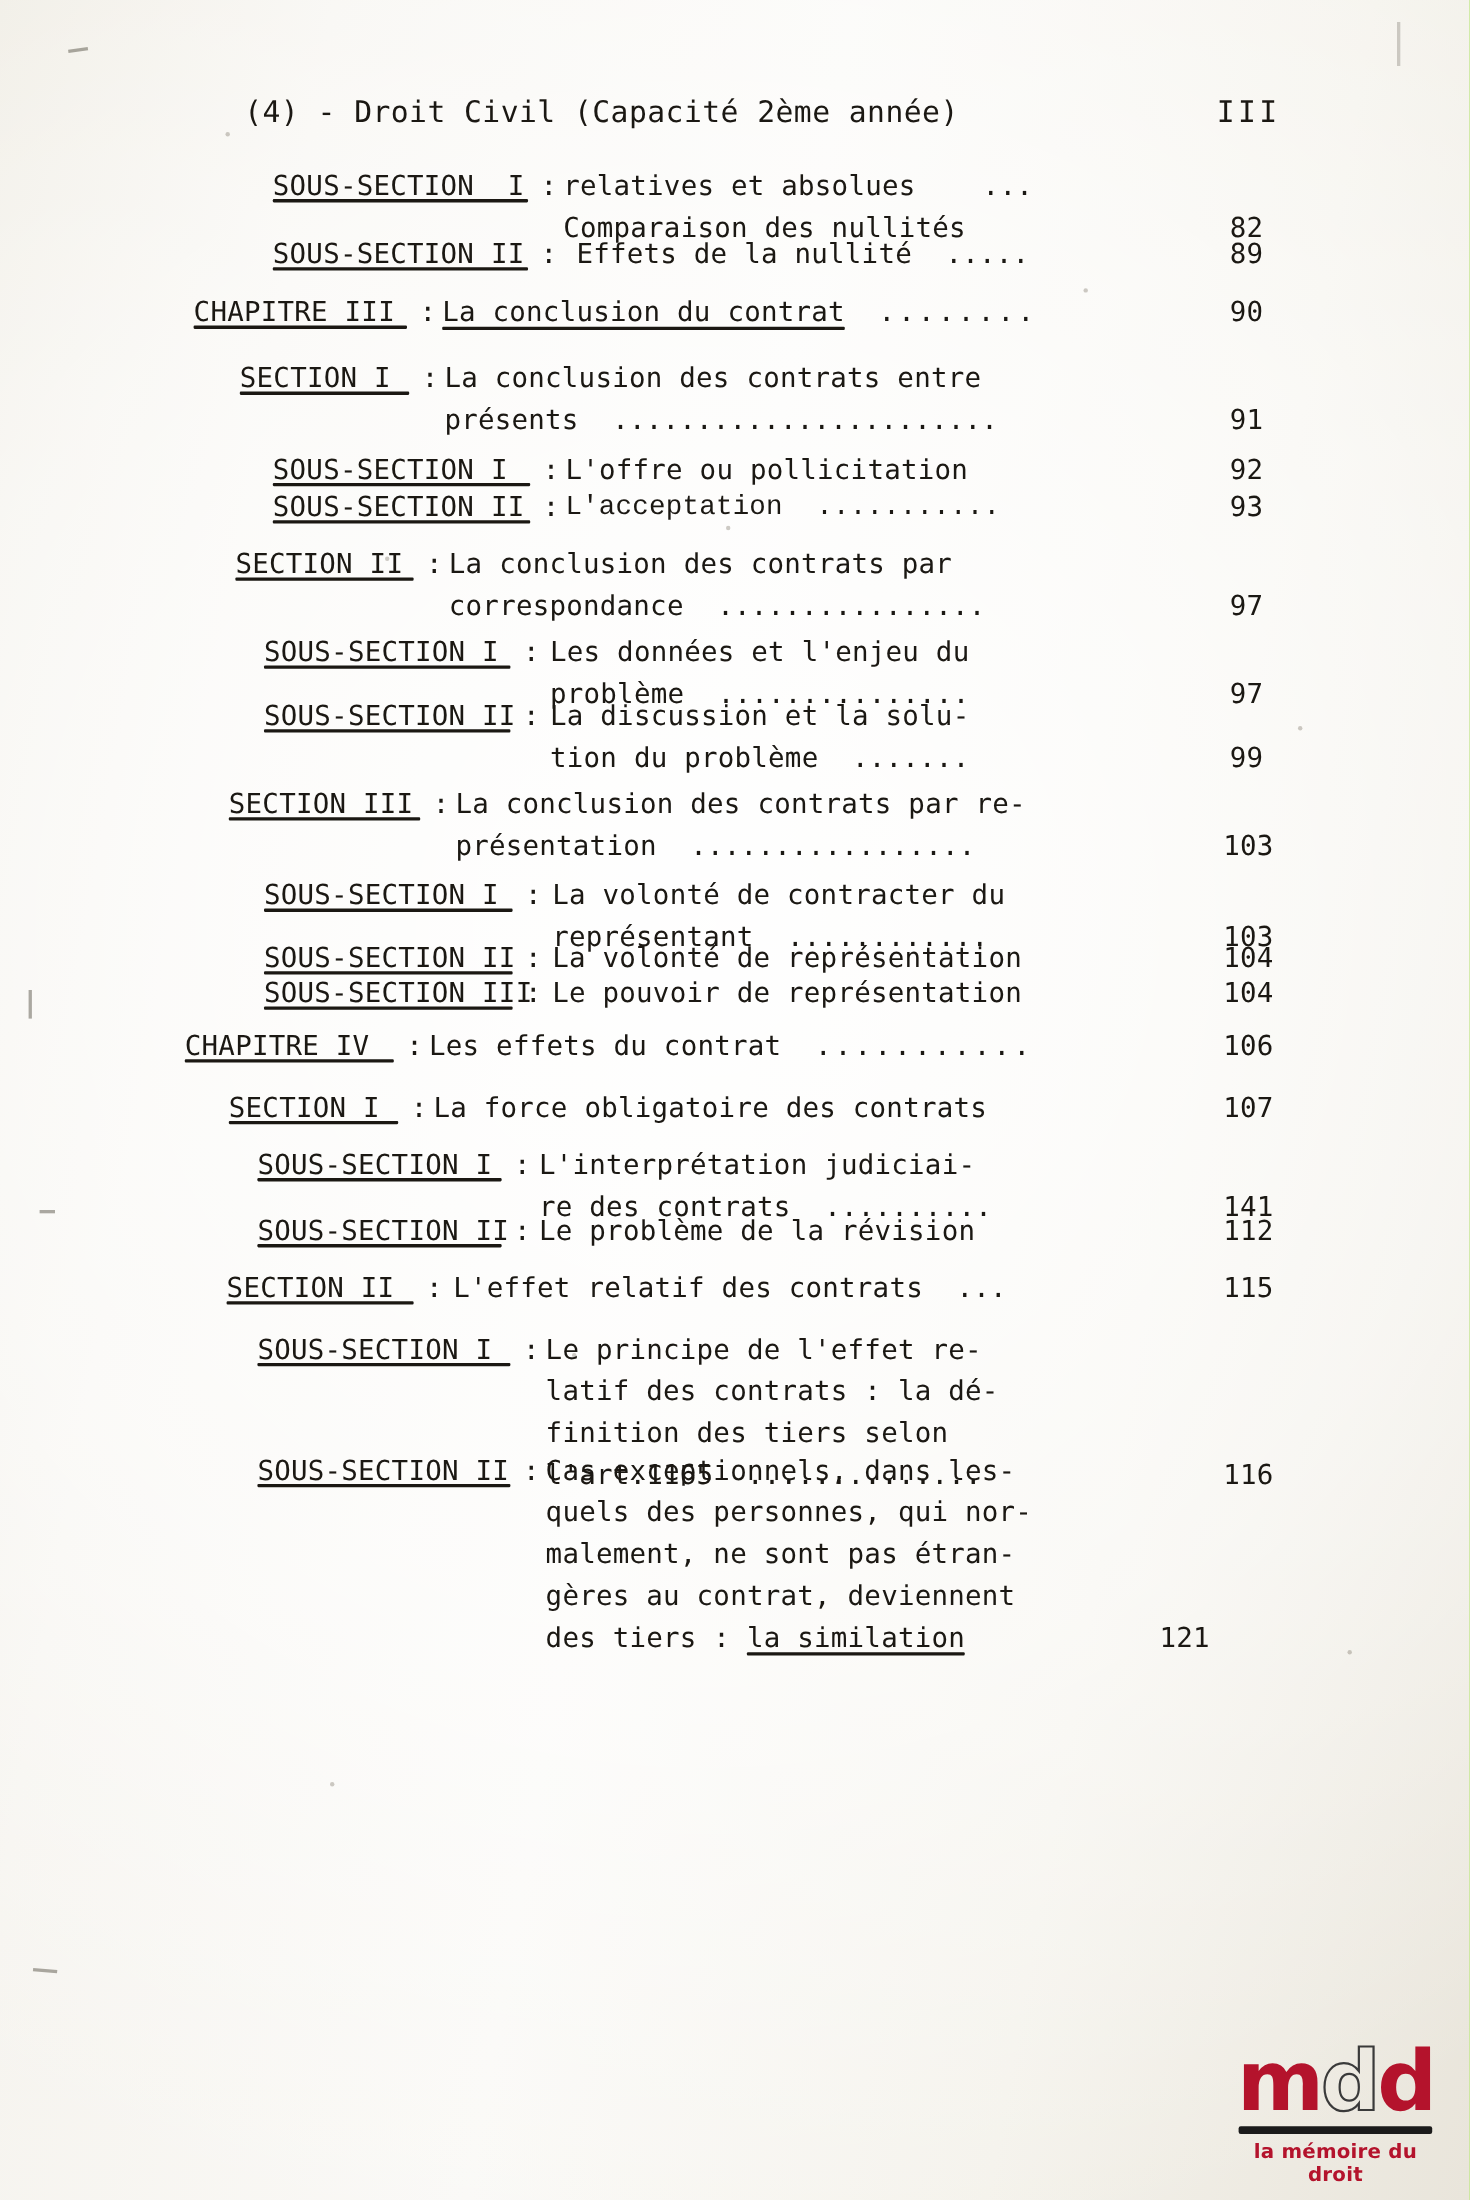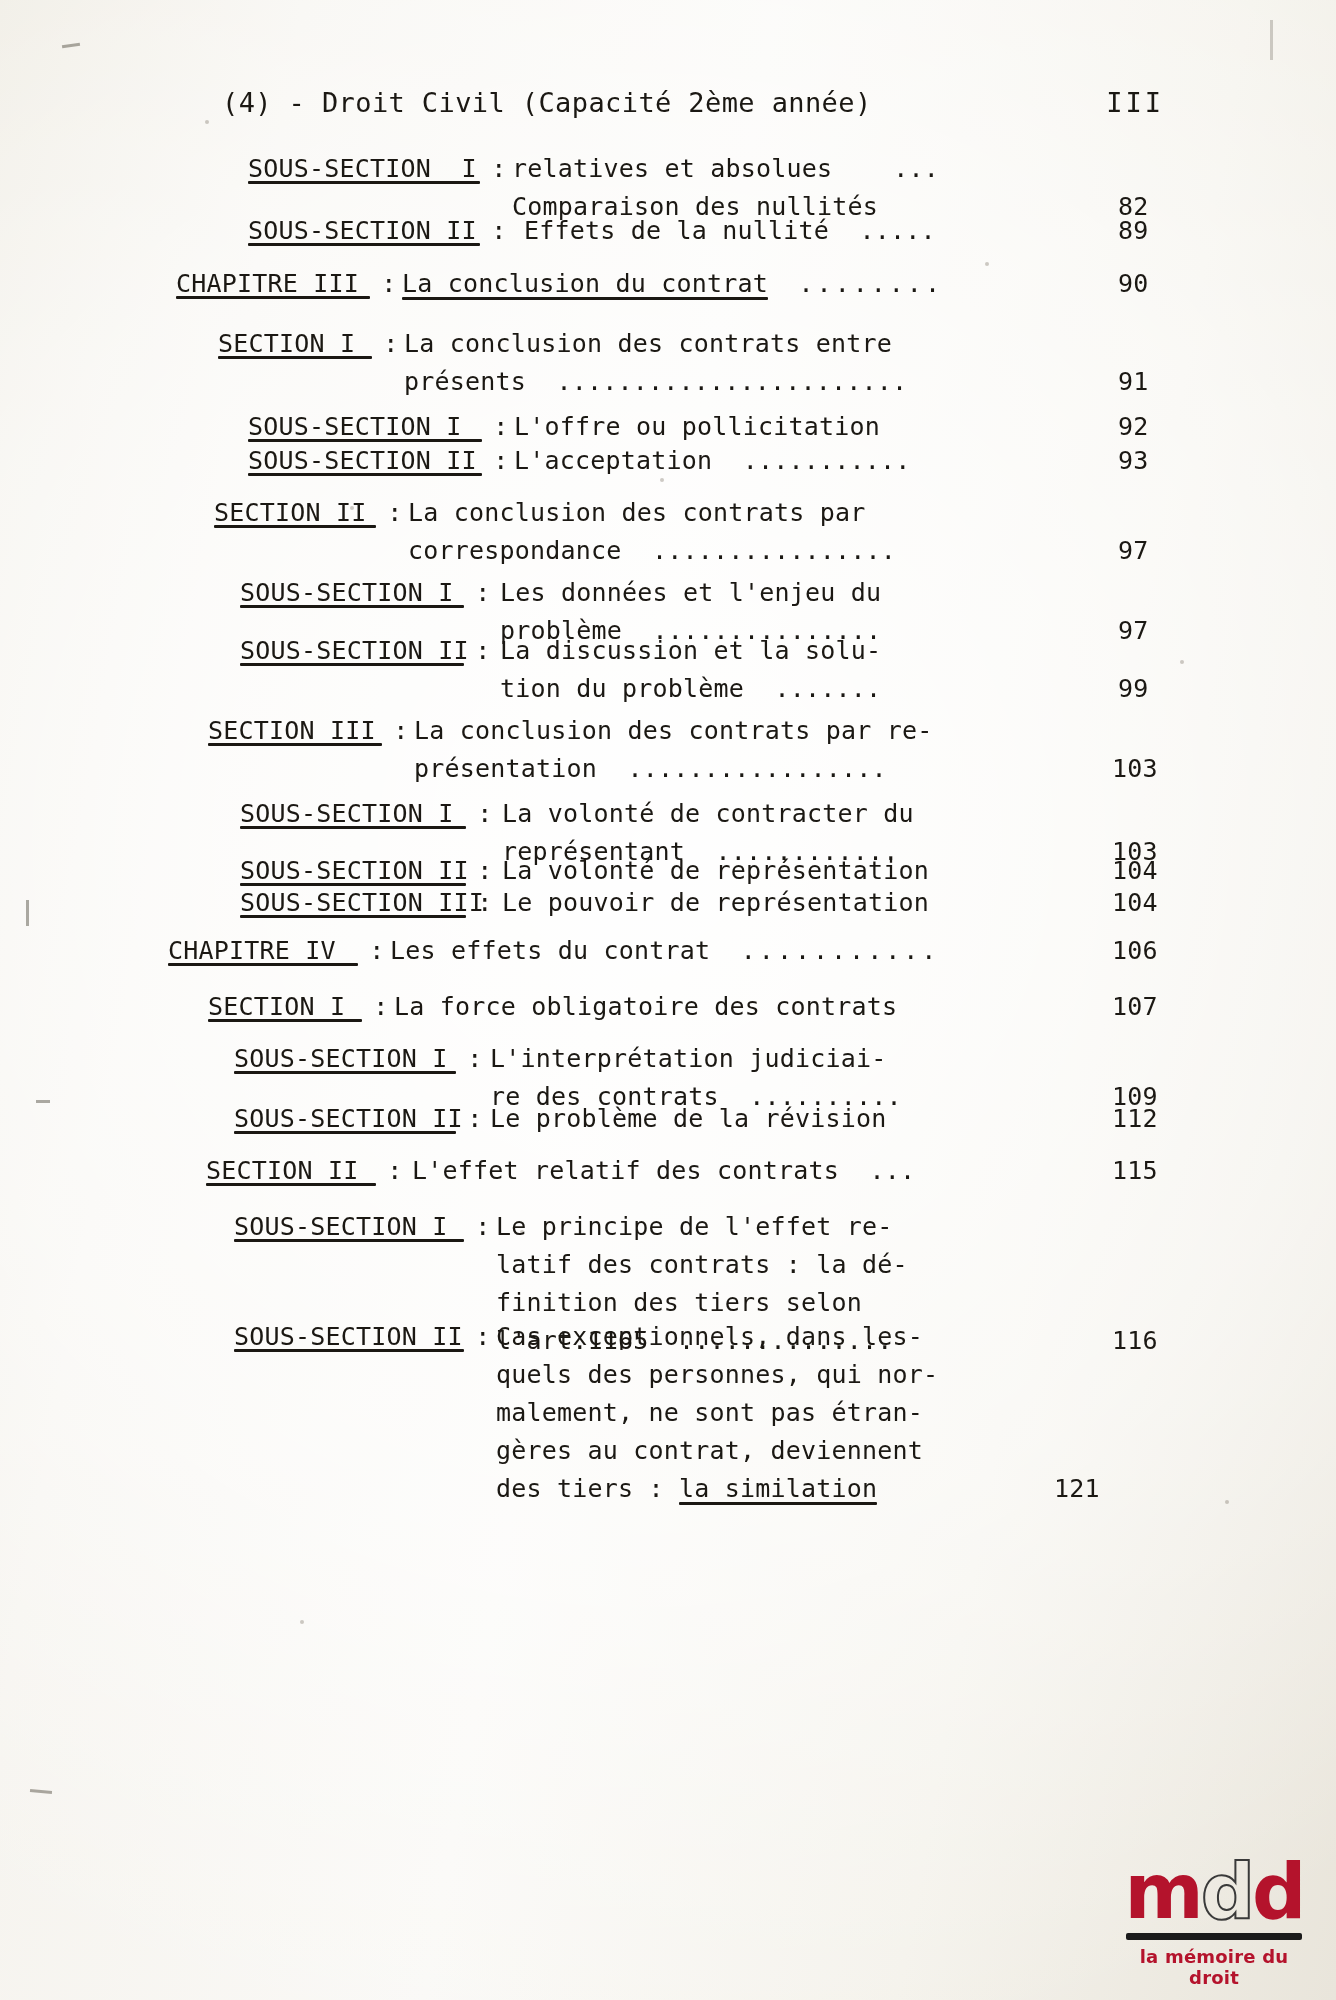--- a/index.html
+++ b/index.html
@@ -203,42 +203,42 @@
         <div class="entry tw" style="left: 248px; top: 150px; width: 1042px;"><span class="label ul" style="width: 238px;">SOUS-SECTION  I</span><span class="colon">:</span><span class="title" style="margin-left: 0px;"><div><span>relatives et absolues    ...</span></div><div><span>Comparaison des nullités</span></div></span></div>
         <div class="pg tw" style="left: 1118px; top: 188px;">82</div>
         <div class="entry tw" style="left: 248px; top: 212px; width: 1042px;"><span class="label ul" style="width: 238px;">SOUS-SECTION II</span><span class="colon">:</span><span class="title" style="margin-left: 12px;"><div><span>Effets de la nullité  .....</span></div></span></div>
         <div class="pg tw" style="left: 1118px; top: 212px;">89</div>
         <div class="entry tw" style="left: 176px; top: 265px; width: 1114px;"><span class="label ul" style="width: 200px;">CHAPITRE III</span><span class="colon">:</span><span class="title" style="margin-left: 0px;"><div><span class="ulx">La conclusion du contrat</span>  <span class="leader">........</span></div></span></div>
         <div class="pg tw" style="left: 1118px; top: 265px;">90</div>
         <div class="entry tw" style="left: 218px; top: 325px; width: 1072px;"><span class="label ul" style="width: 160px;">SECTION I</span><span class="colon">:</span><span class="title" style="margin-left: 0px;"><div><span>La conclusion des contrats entre</span></div><div><span>présents  .......................</span></div></span></div>
         <div class="pg tw" style="left: 1118px; top: 363px;">91</div>
         <div class="entry tw" style="left: 248px; top: 408px; width: 1042px;"><span class="label ul" style="width: 240px;">SOUS-SECTION I</span><span class="colon">:</span><span class="title" style="margin-left: 0px;"><div><span>L'offre ou pollicitation</span></div></span></div>
         <div class="pg tw" style="left: 1118px; top: 408px;">92</div>
-        <div class="entry tw" style="left: 248px; top: 442px; width: 1042px;"><span class="label ul" style="width: 240px;">SOUS-SECTION II</span><span class="colon">:</span><span class="title" style="margin-left: 0px;"><div><span>L'acceptation  ...........</span></div></span></div>
+        <div class="entry tw" style="left: 248px; top: 442px; width: 1042px;"><span class="label ul" style="width: 240px;">SOUS-SECTION II</span><span class="colon">:</span><span class="title" style="margin-left: 0px; font-family: Liberation Mono, monospace;"><div><span>L'acceptation  ...........</span></div></span></div>
         <div class="pg tw" style="left: 1118px; top: 442px;">93</div>
         <div class="entry tw" style="left: 214px; top: 494px; width: 1076px;"><span class="label ul" style="width: 168px;">SECTION II</span><span class="colon">:</span><span class="title" style="margin-left: 0px;"><div><span>La conclusion des contrats par</span></div><div><span>correspondance  ................</span></div></span></div>
         <div class="pg tw" style="left: 1118px; top: 532px;">97</div>
         <div class="entry tw" style="left: 240px; top: 574px; width: 1050px;"><span class="label ul" style="width: 230px;">SOUS-SECTION I</span><span class="colon">:</span><span class="title" style="margin-left: 4px;"><div><span>Les données et l'enjeu du</span></div><div><span>problème  ...............</span></div></span></div>
         <div class="pg tw" style="left: 1118px; top: 612px;">97</div>
         <div class="entry tw" style="left: 240px; top: 632px; width: 1050px;"><span class="label ul" style="width: 230px;">SOUS-SECTION II</span><span class="colon">:</span><span class="title" style="margin-left: 4px;"><div><span>La discussion et la solu-</span></div><div><span>tion du problème  .......</span></div></span></div>
         <div class="pg tw" style="left: 1118px; top: 670px;">99</div>
         <div class="entry tw" style="left: 208px; top: 712px; width: 1082px;"><span class="label ul" style="width: 180px;">SECTION III</span><span class="colon">:</span><span class="title" style="margin-left: 0px;"><div><span>La conclusion des contrats par re-</span></div><div><span>présentation  .................</span></div></span></div>
         <div class="pg tw" style="left: 1112px; top: 750px;">103</div>
         <div class="entry tw" style="left: 240px; top: 795px; width: 1050px;"><span class="label ul" style="width: 232px;">SOUS-SECTION I</span><span class="colon">:</span><span class="title" style="margin-left: 4px;"><div><span>La volonté de contracter du</span></div><div><span>représentant  ............</span></div></span></div>
         <div class="pg tw" style="left: 1112px; top: 833px;">103</div>
         <div class="entry tw" style="left: 240px; top: 852px; width: 1050px;"><span class="label ul" style="width: 232px;">SOUS-SECTION II</span><span class="colon">:</span><span class="title" style="margin-left: 4px;"><div><span>La volonté de représentation</span></div></span></div>
         <div class="pg tw" style="left: 1112px; top: 852px;">104</div>
         <div class="entry tw" style="left: 240px; top: 884px; width: 1050px;"><span class="label ul" style="width: 232px;">SOUS-SECTION III</span><span class="colon">:</span><span class="title" style="margin-left: 4px;"><div><span>Le pouvoir de représentation</span></div></span></div>
         <div class="pg tw" style="left: 1112px; top: 884px;">104</div>
         <div class="entry tw" style="left: 168px; top: 932px; width: 1122px;"><span class="label ul" style="width: 196px;">CHAPITRE IV</span><span class="colon">:</span><span class="title" style="margin-left: 0px;"><div><span>Les effets du contrat</span>  <span class="leader">...........</span></div></span></div>
         <div class="pg tw" style="left: 1112px; top: 932px;">106</div>
         <div class="entry tw" style="left: 208px; top: 988px; width: 1082px;"><span class="label ul" style="width: 160px;">SECTION I</span><span class="colon">:</span><span class="title" style="margin-left: 0px;"><div><span>La force obligatoire des contrats</span></div></span></div>
         <div class="pg tw" style="left: 1112px; top: 988px;">107</div>
         <div class="entry tw" style="left: 234px; top: 1040px; width: 1056px;"><span class="label ul" style="width: 228px;">SOUS-SECTION I</span><span class="colon">:</span><span class="title" style="margin-left: 2px;"><div><span>L'interprétation judiciai-</span></div><div><span>re des contrats  ..........</span></div></span></div>
-        <div class="pg tw" style="left: 1112px; top: 1078px;">109</div>
+        <div class="pg tw" style="left: 1112px; top: 1078px;">141</div>
         <div class="entry tw" style="left: 234px; top: 1100px; width: 1056px;"><span class="label ul" style="width: 228px;">SOUS-SECTION II</span><span class="colon">:</span><span class="title" style="margin-left: 2px;"><div><span>Le problème de la révision</span></div></span></div>
         <div class="pg tw" style="left: 1112px; top: 1100px;">112</div>
         <div class="entry tw" style="left: 206px; top: 1152px; width: 1084px;"><span class="label ul" style="width: 176px;">SECTION II</span><span class="colon">:</span><span class="title" style="margin-left: 4px;"><div><span>L'effet relatif des contrats  ...</span></div></span></div>
         <div class="pg tw" style="left: 1112px; top: 1152px;">115</div>
         <div class="entry tw" style="left: 234px; top: 1208px; width: 1056px;"><span class="label ul" style="width: 236px;">SOUS-SECTION I</span><span class="colon">:</span><span class="title" style="margin-left: 0px;"><div><span>Le principe de l'effet re-</span></div><div><span>latif des contrats : la dé-</span></div><div><span>finition des tiers selon</span></div><div><span>l'art.1165  ..............</span></div></span></div>
         <div class="pg tw" style="left: 1112px; top: 1322px;">116</div>
         <div class="entry tw" style="left: 234px; top: 1318px; width: 1056px;"><span class="label ul" style="width: 236px;">SOUS-SECTION II</span><span class="colon">:</span><span class="title" style="margin-left: 0px;"><div><span>Cas exceptionnels, dans les-</span></div><div><span>quels des personnes, qui nor-</span></div><div><span>malement, ne sont pas étran-</span></div><div><span>gères au contrat, deviennent</span></div><div><span>des tiers : </span><span class="ulx">la similation</span></div></span></div>
         <div class="pg tw" style="left: 1054px; top: 1470px;">121</div>
       </div>
 

